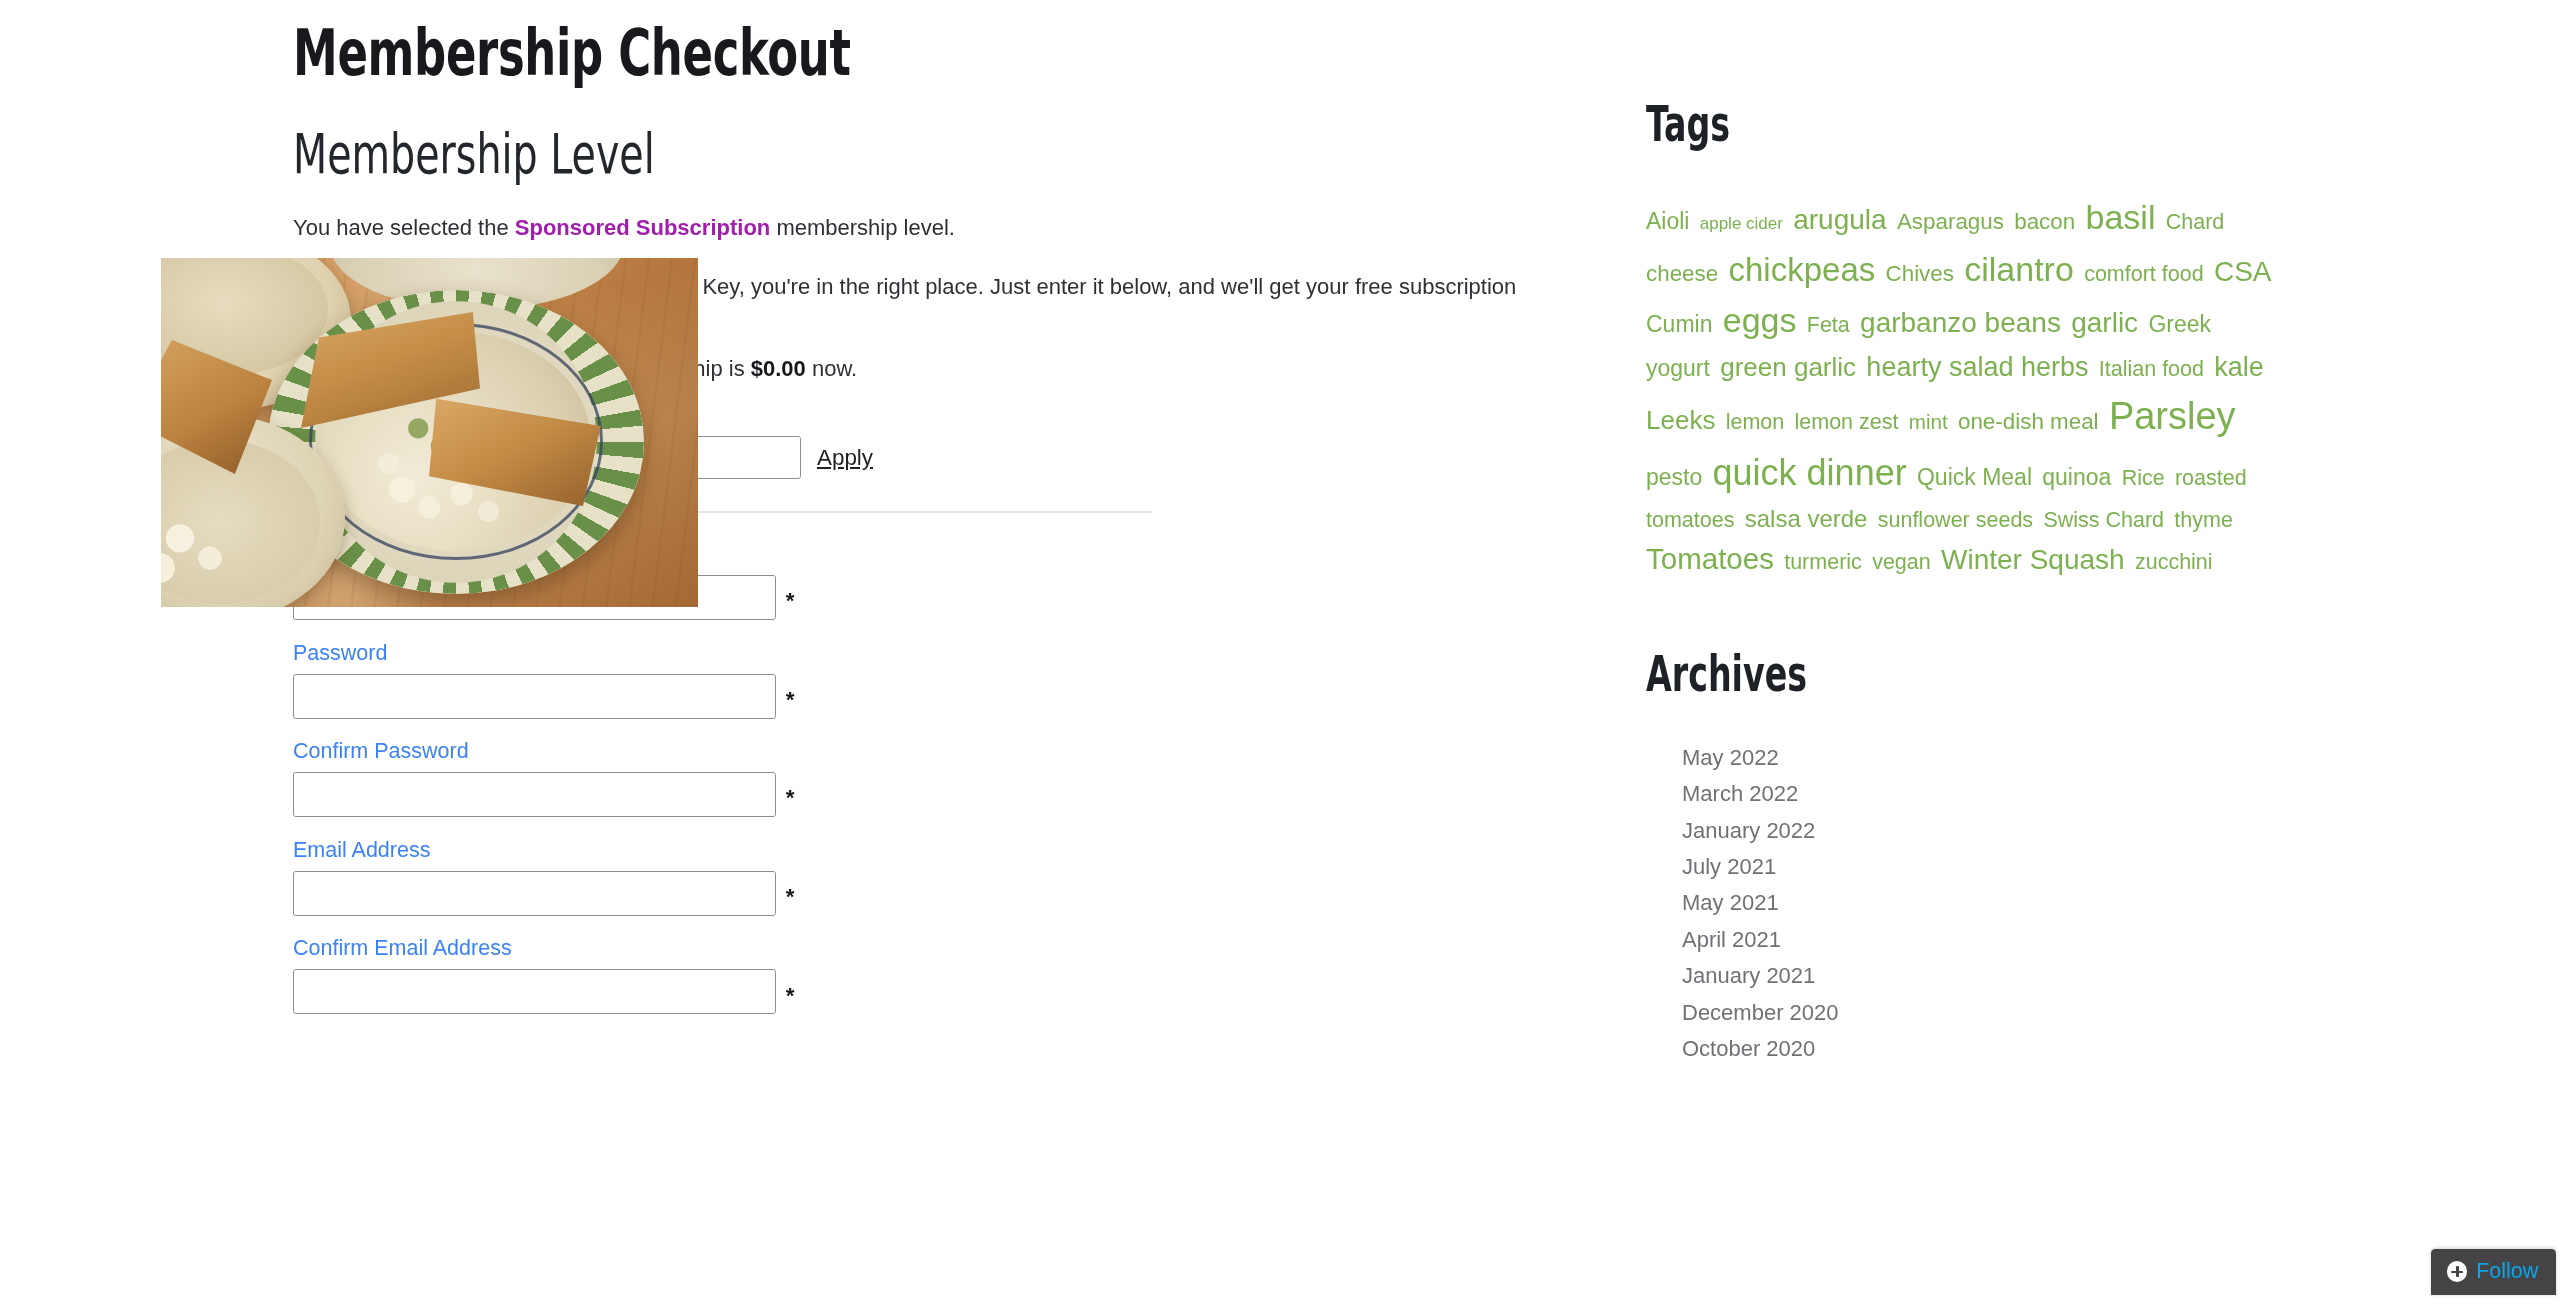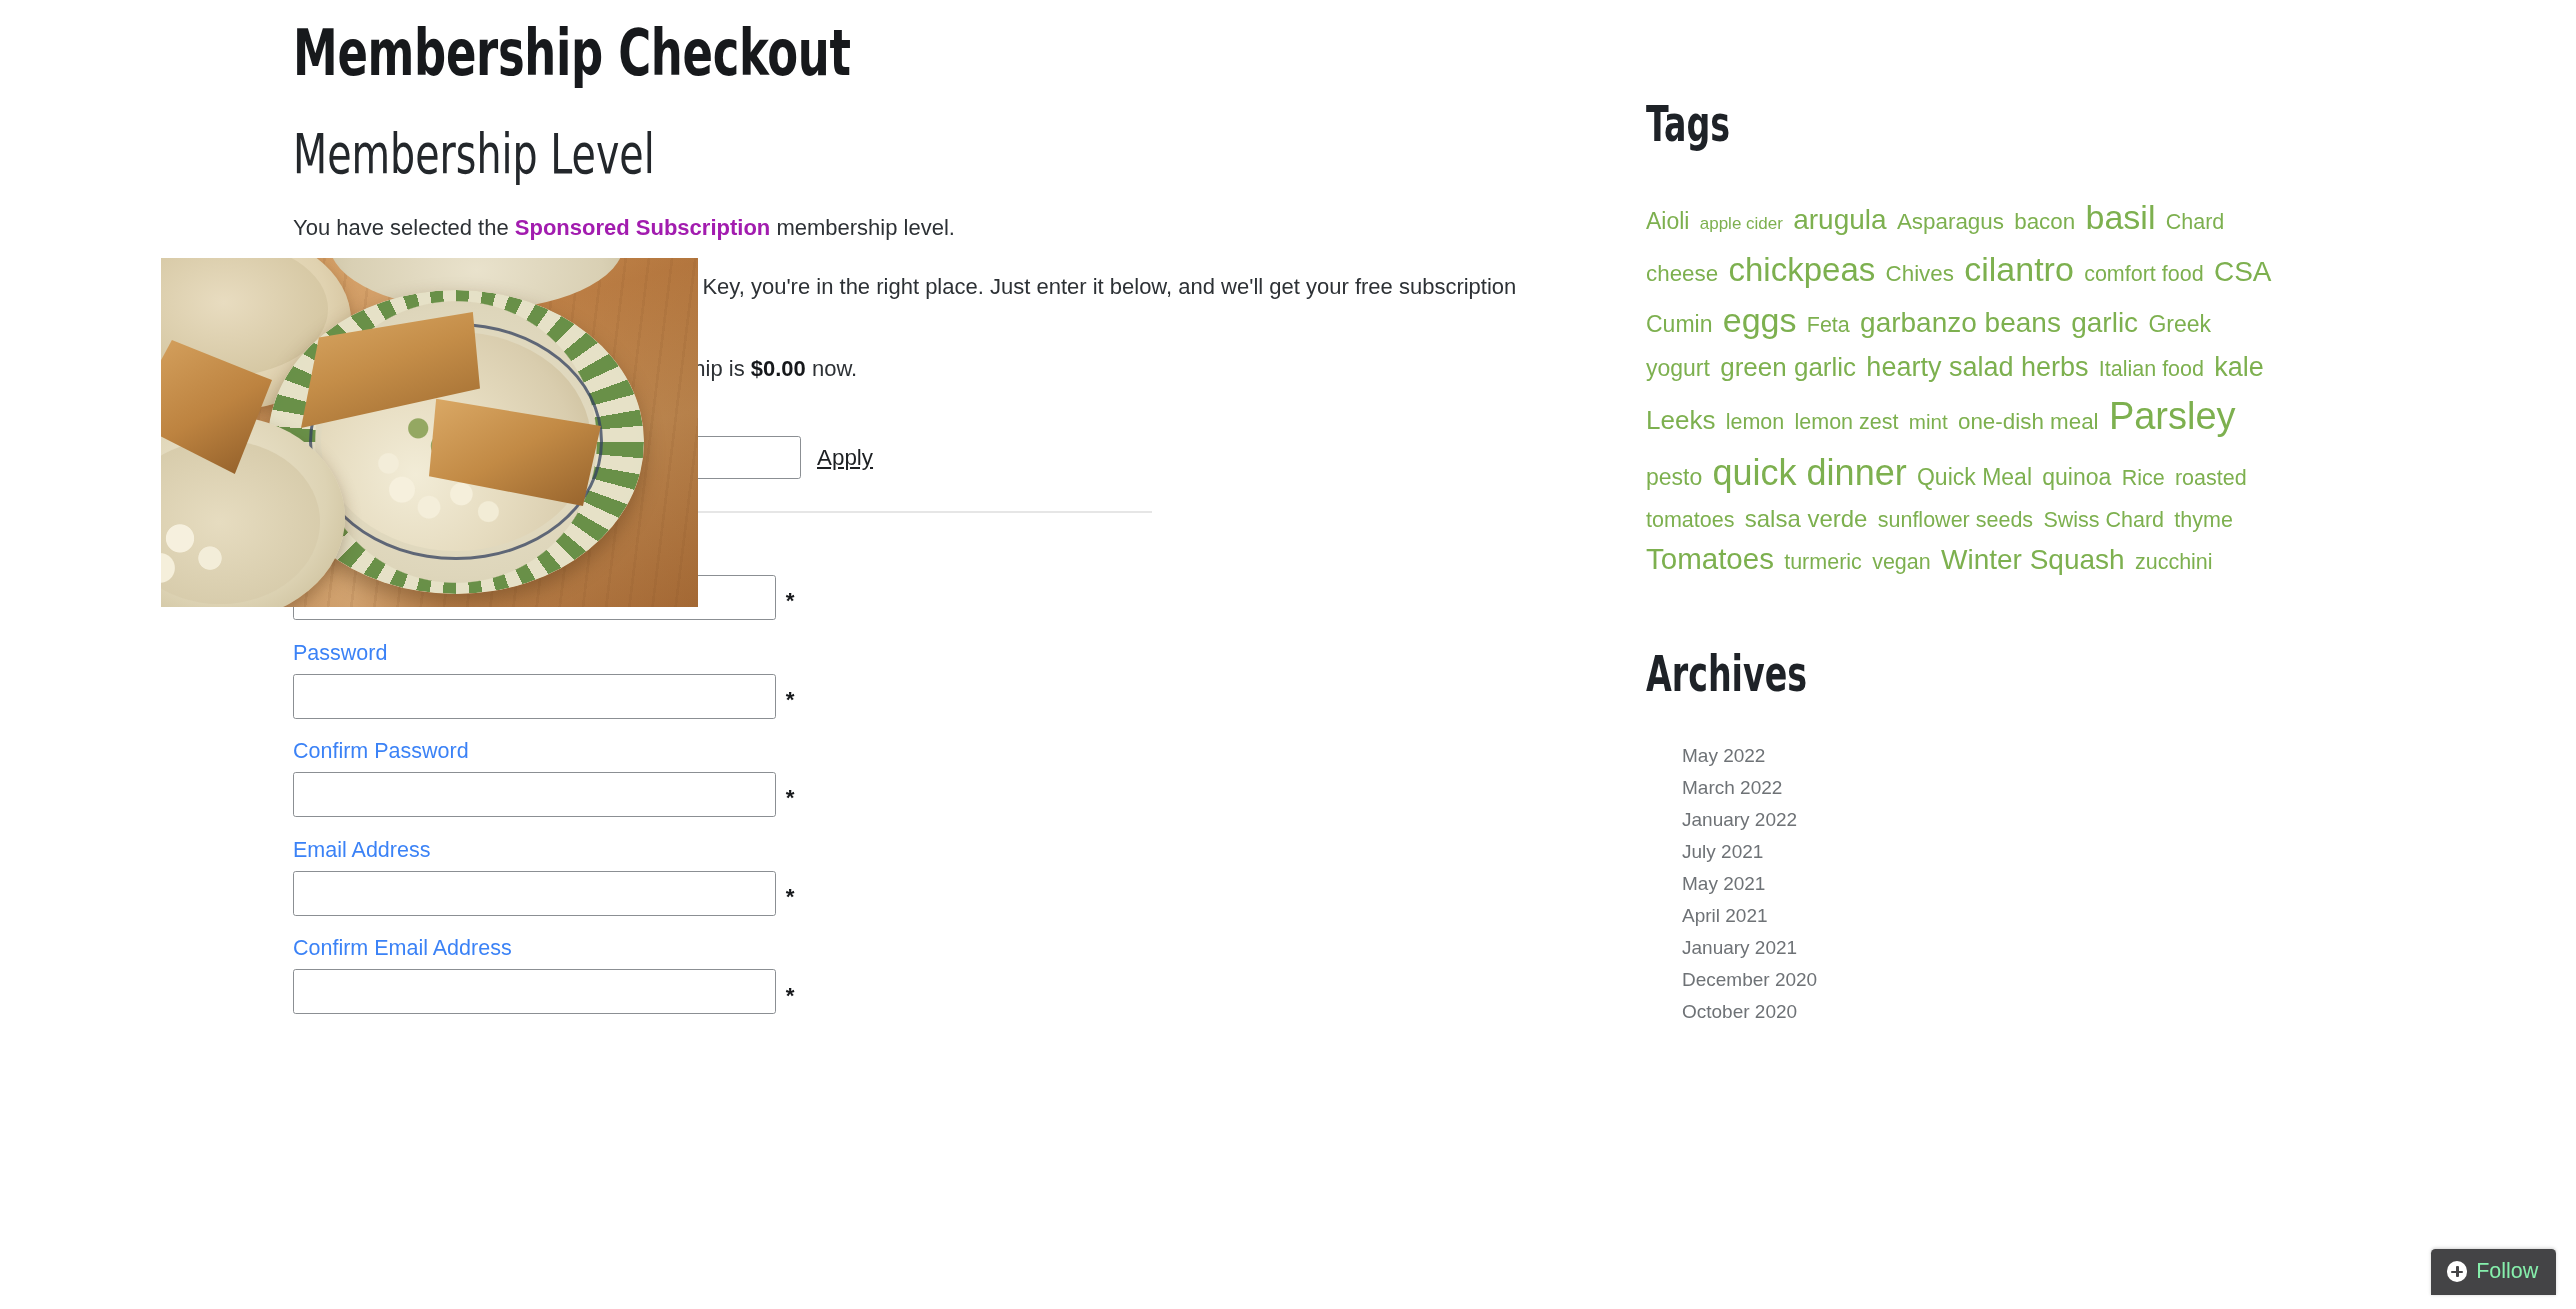--- a/index.html
+++ b/index.html
@@ -353,35 +353,35 @@
   .widget-archives { margin-top: 66px; }
   .archive-list {
     list-style: none;
     margin: 19.7px 0 0 0;
     padding: 0 0 0 36px;
   }
   .archive-list li { margin-bottom: 4.5px; }
   .archive-list a {
     color: #6e7276;
     text-decoration: none;
-    font-size: 19px;
+    font-size: 22px;
     line-height: 1.45;
     cursor: pointer;
   }
 
   
   .follow-btn {
     position: absolute;
     right: 19.7px;
     bottom: 14.3px;
     display: flex;
     align-items: center;
     gap: 9px;
     background: #444446;
-    color: #86efac;
+    color: #0ea5e9;
     border-radius: 4.5px 4.5px 0 0;
     padding: 9.8px 18px 10.7px 16px;
     font-size: 21.5px;
     cursor: pointer;
     box-shadow: 0 -0.9px 3.6px rgba(0,0,0,0.18);
   }
   .plus-icon {
     width: 20.6px; height: 20.6px;
     border-radius: 50%;
     background: #ffffff;

